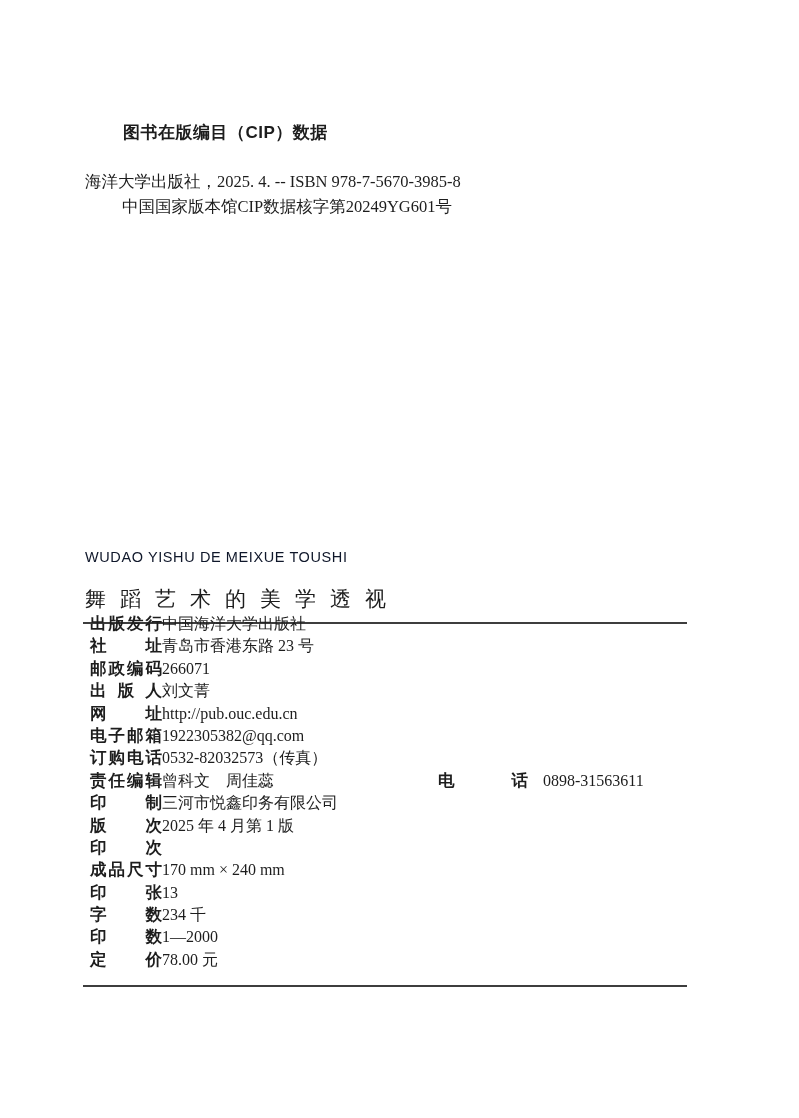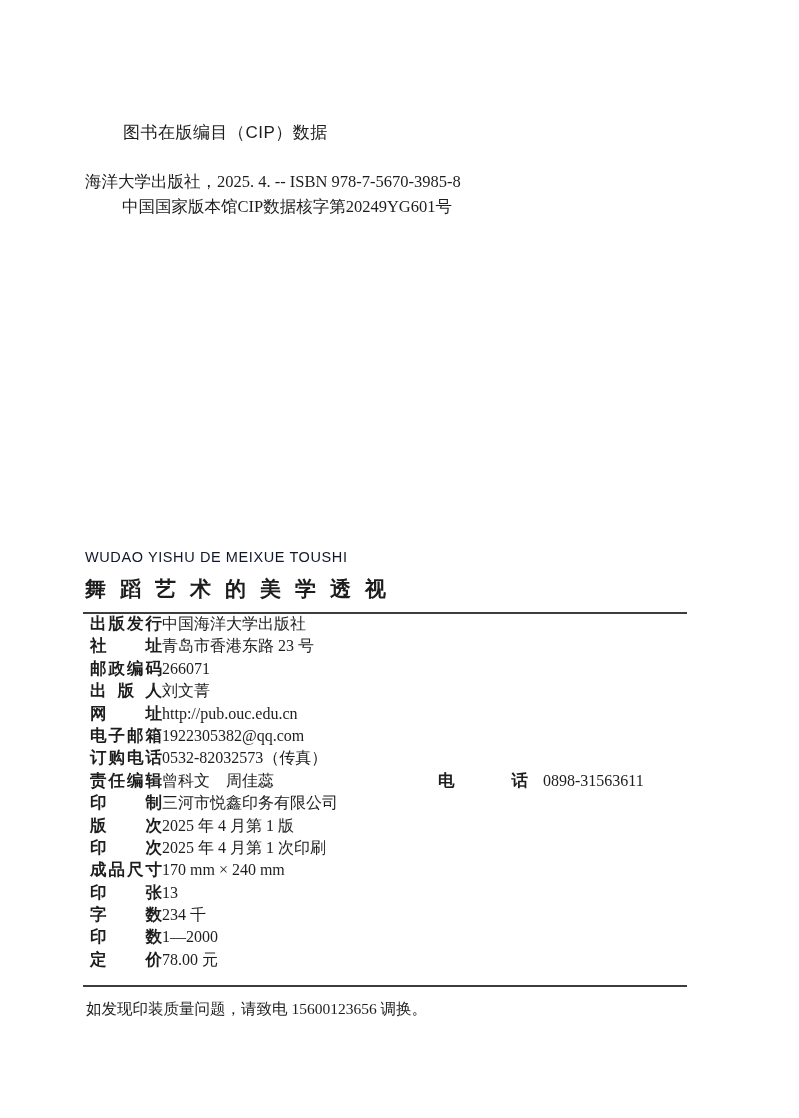--- a/index.html
+++ b/index.html
@@ -17,21 +17,21 @@
   .cip {
     position: absolute;
     left: 85px;
     top: 120px;
     width: 560px;
     font-size: 16.5px;
     line-height: 25px;
   }
   .cip-heading {
     font-family: "Liberation Sans", sans-serif;
-    font-weight: normal;
+    font-weight: bold;
     font-size: 17px;
     letter-spacing: 0.5px;
     padding-left: 38px;
   }
   .cip-l2 { padding-left: 35px; }
   .cip-l3 { padding-left: 0; margin-top: 24px; }
   .cip-l4 { padding-left: 30px; }
   .cip-l5 { padding-left: 37px; }
 
   
@@ -42,24 +42,24 @@
     width: 604px;
   }
   .pinyin {
     font-family: "Liberation Sans", sans-serif;
     font-size: 14.5px;
     letter-spacing: 0.6px;
     color: #0f172a;
   }
   .cn-title {
     font-family: "Liberation Sans", sans-serif;
-    font-weight: bold;
+    font-weight: normal;
     font-size: 21px;
     letter-spacing: 14px;
-    margin-top: 10px;
+    margin-top: 20px;
     white-space: nowrap;
   }
   .rule {
     border-top: 2px solid #3d3d3d;
     margin-top: 9px;
     margin-left: -2px;
     width: 604px;
     height: 0;
   }
 
@@ -244,21 +244,20 @@
           <span>次</span>
         </span>
       <span class="val">2025 年 4 月第 1 版</span>
 
     </div>
       <div class="row">
       <span class="lbl char-justify">
           <span>印</span>
           <span>次</span>
         </span>
-      <span class="val">2025 年 4 月第 1 次印刷</span>
 
     </div>
       <div class="row">
       <span class="lbl char-justify">
           <span>成</span>
           <span>品</span>
           <span>尺</span>
           <span>寸</span>
         </span>
       <span class="val">170 mm × 240 mm</span>
@@ -292,15 +291,14 @@
       <span class="lbl char-justify">
           <span>定</span>
           <span>价</span>
         </span>
       <span class="val">78.00 元</span>
 
     </div>
     </div>
 
   <div class="footer-rule"></div>
-  <div class="footer-note">如发现印装质量问题，请致电 15600123656 调换。</div>
 
 </div>
 
 </body></html>

